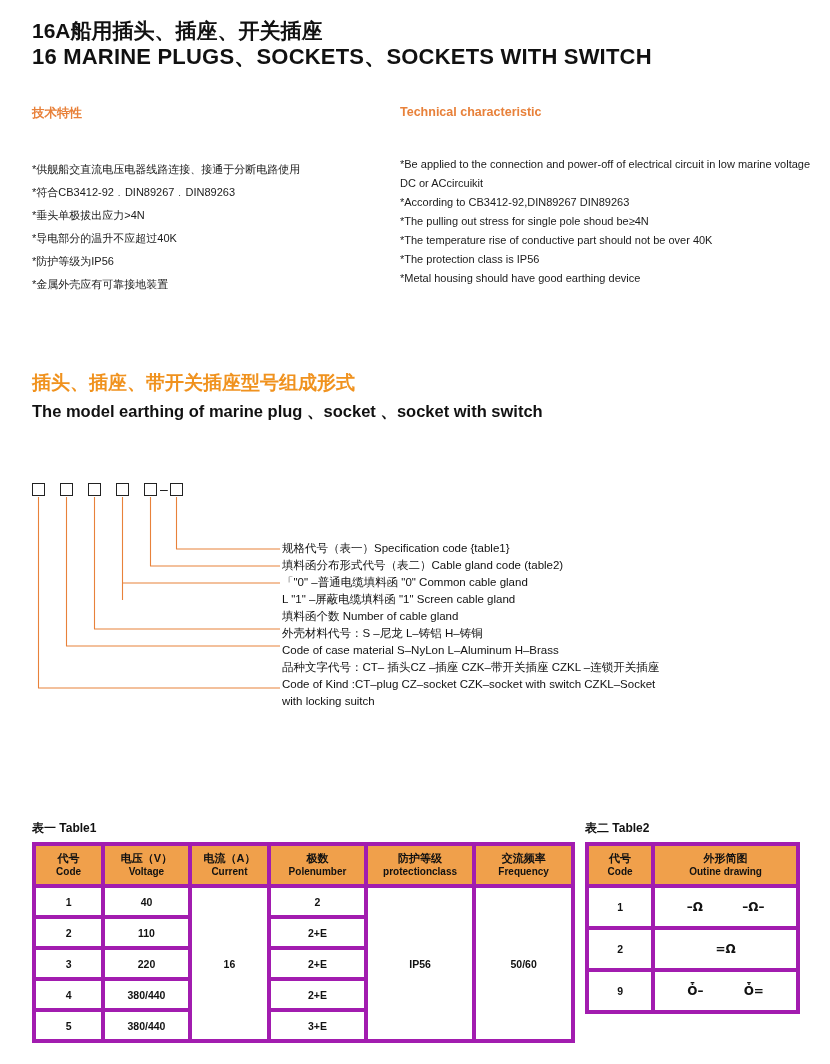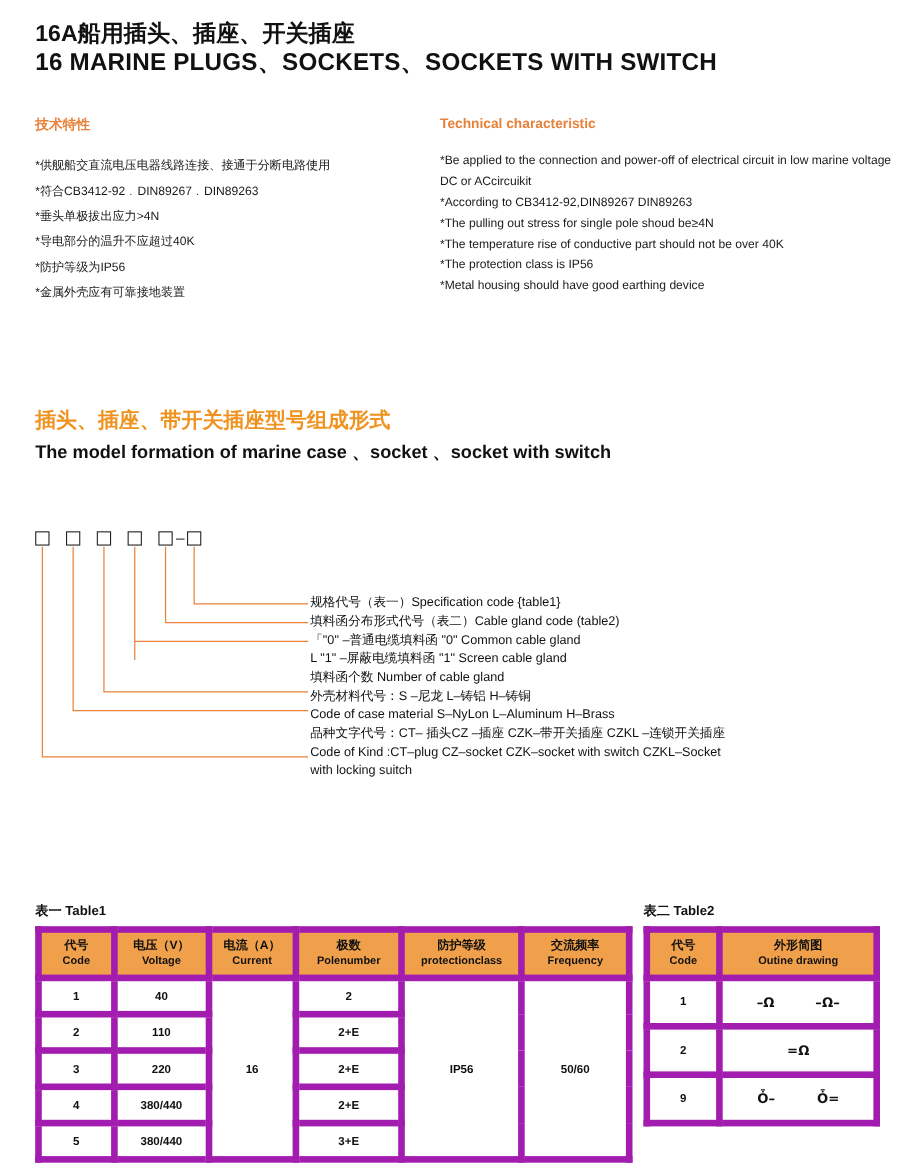--- a/index.html
+++ b/index.html
@@ -64,21 +64,21 @@
   .tech-col-right {
     position: absolute;
     left: 368px;
     top: 0;
     width: 420px;
   }
   .tech-head {
     color: #E8813A;
     font-size: 12.5px;
     font-weight: bold;
-    margin-bottom: 18px;
+    margin-bottom: 36px;
   }
   .tech-head.en {
     font-size: 12.5px;
     font-weight: bold;
   }
   .tech-line {
     font-size: 11px;
     line-height: 23px;
     color: #1a1a1a;
     white-space: nowrap;
@@ -168,21 +168,21 @@
     font-size: 12px;
     font-weight: bold;
     color: #111;
     margin-bottom: 5px;
   }
   table {
     border-collapse: collapse;
     font-size: 10.5px;
   }
   table td, table th {
-    border: 6px solid #a21caf;
+    border: 4px solid #a21caf;
     text-align: center;
     vertical-align: middle;
     padding: 0;
     font-weight: bold;
     color: #111;
   }
   .t1 { width: 543px; }
   .t1 th { background: #F0A04B; height: 38px; line-height: 13px; font-size: 11px; }
   .t1 td { height: 27px; font-size: 10.5px; font-weight: bold; }
   .t1 th .cn { display: block; }
@@ -233,21 +233,21 @@
       <div class="tech-line en">*According to CB3412-92,DIN89267 DIN89263</div>
       <div class="tech-line en">*The pulling out stress for single pole shoud be≥4N</div>
       <div class="tech-line en">*The temperature rise of conductive part should not be over 40K</div>
       <div class="tech-line en">*The protection class is IP56</div>
       <div class="tech-line en">*Metal housing should have good earthing device</div>
     </div>
   </div>
 
   <div class="model-sec">
     <div class="model-title-cn">插头、插座、带开关插座型号组成形式</div>
-    <div class="model-title-en">The model formation of marine case 、socket 、socket with switch</div>
+    <div class="model-title-en">The model earthing of marine plug 、socket 、socket with switch</div>
   </div>
 
   <div class="boxes">
     <span class="sq" style="left:0px;"></span>
     <span class="sq" style="left:28px;"></span>
     <span class="sq" style="left:56px;"></span>
     <span class="sq" style="left:84px;"></span>
     <span class="sq" style="left:112px;"></span>
     <span class="dash" style="left:128px;">–</span>
     <span class="sq" style="left:138px;"></span>

